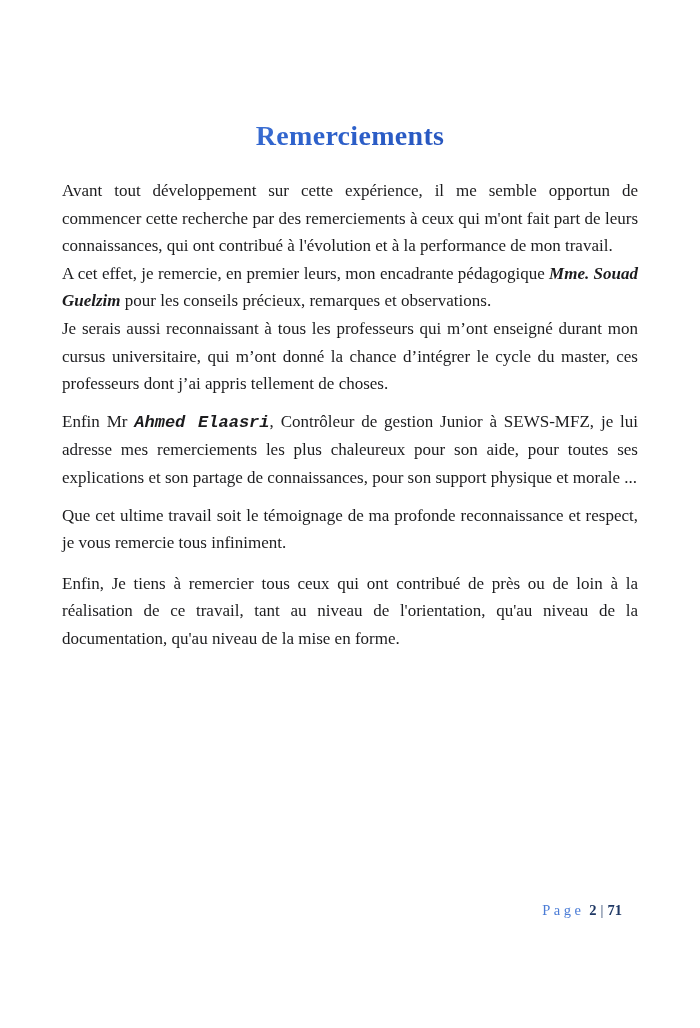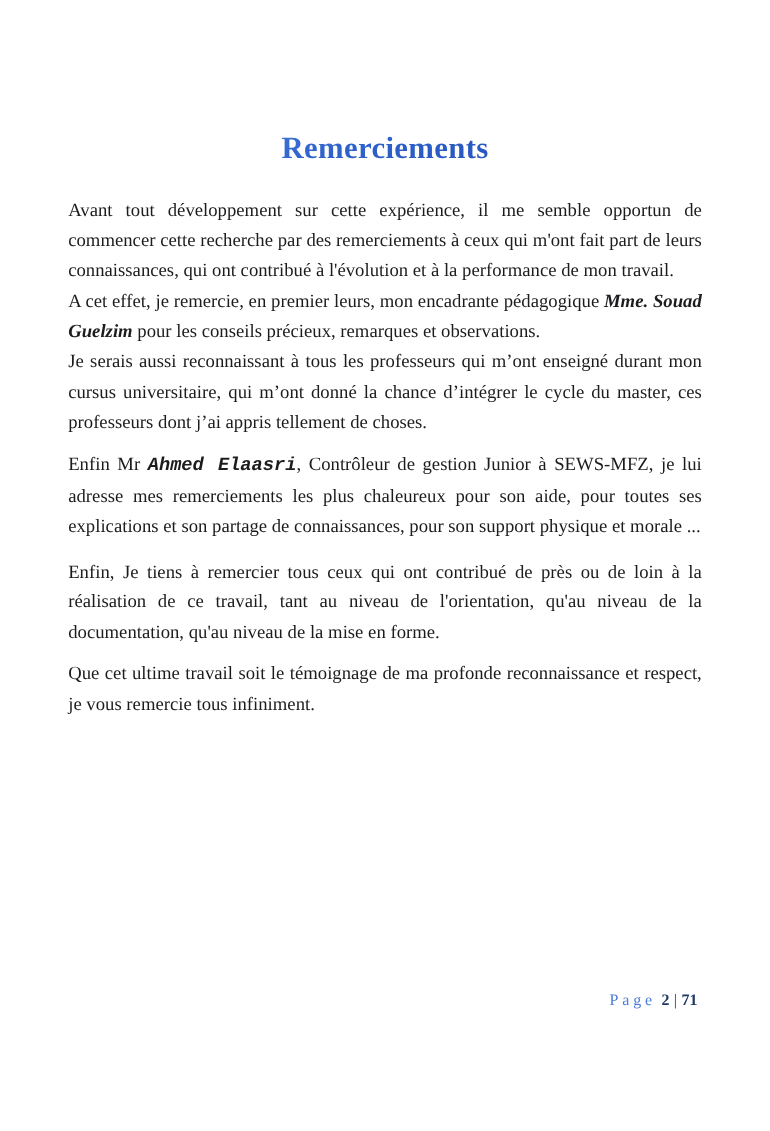--- a/index.html
+++ b/index.html
@@ -51,21 +51,21 @@
     margin:0;
     font-size:17px;
     line-height:27.6px;
     text-align:justify;
     color:var(--body-text);
   }
   .para.gap-sm{ margin-top:10px; }
   .para.gap-md{ margin-top:13px; }
   .footer{
     position:absolute;
-    top:901px; right:66px;
+    top:901px; right:78px;
     font-size:14.5px;
     line-height:18px;
     white-space:nowrap;
   }
   .pg-label{
     color:var(--footer-label-blue);
     letter-spacing:3.5px;
     margin-right:5px;
   }
   .pg-num{
@@ -87,21 +87,21 @@
 
 <div class="page">
 
   <h1 class="doc-title">Remerciements</h1>
 
   <div class="content">
     <p class="para"><span>Avant tout développement sur cette expérience, il me semble opportun de commencer cette recherche par des remerciements à ceux qui m'ont fait part de leurs connaissances, qui ont contribué à l'évolution et à la performance de mon travail.</span></p>
     <p class="para"><span>A cet effet, je remercie, en premier leurs, mon encadrante pédagogique </span><span style="font-weight: bold; font-style: italic;">Mme. Souad Guelzim</span><span> pour les conseils précieux, remarques et observations.</span></p>
     <p class="para"><span>Je serais aussi reconnaissant à tous les professeurs qui m’ont enseigné durant mon cursus universitaire, qui m’ont donné la chance d’intégrer le cycle du master, ces professeurs dont j’ai appris tellement de choses.</span></p>
     <p class="para gap-sm"><span>Enfin Mr </span><span style="font-weight: bold; font-style: italic; font-family: Liberation Mono, monospace;">Ahmed Elaasri</span><span>, Contrôleur de gestion Junior à SEWS-MFZ, je lui adresse mes remerciements les plus chaleureux pour son aide, pour toutes ses explications et son partage de connaissances, pour son support physique et morale ...</span></p>
+    <p class="para gap-sm"><span>Que cet ultime travail soit le témoignage de ma profonde reconnaissance et respect, je vous remercie tous infiniment.</span></p>
     <p class="para gap-md"><span>Enfin, Je tiens à remercier tous ceux qui ont contribué de près ou de loin à la réalisation de ce travail, tant au niveau de l'orientation, qu'au niveau de la documentation, qu'au niveau de la mise en forme.</span></p>
-    <p class="para gap-sm"><span>Que cet ultime travail soit le témoignage de ma profonde reconnaissance et respect, je vous remercie tous infiniment.</span></p>
   </div>
 
   <div class="footer">
     <span class="pg-label">Page</span><span class="pg-num">2</span><span class="pg-sep">|</span><span class="pg-total">71</span>
   </div>
 
 </div>
 
 </body></html>

